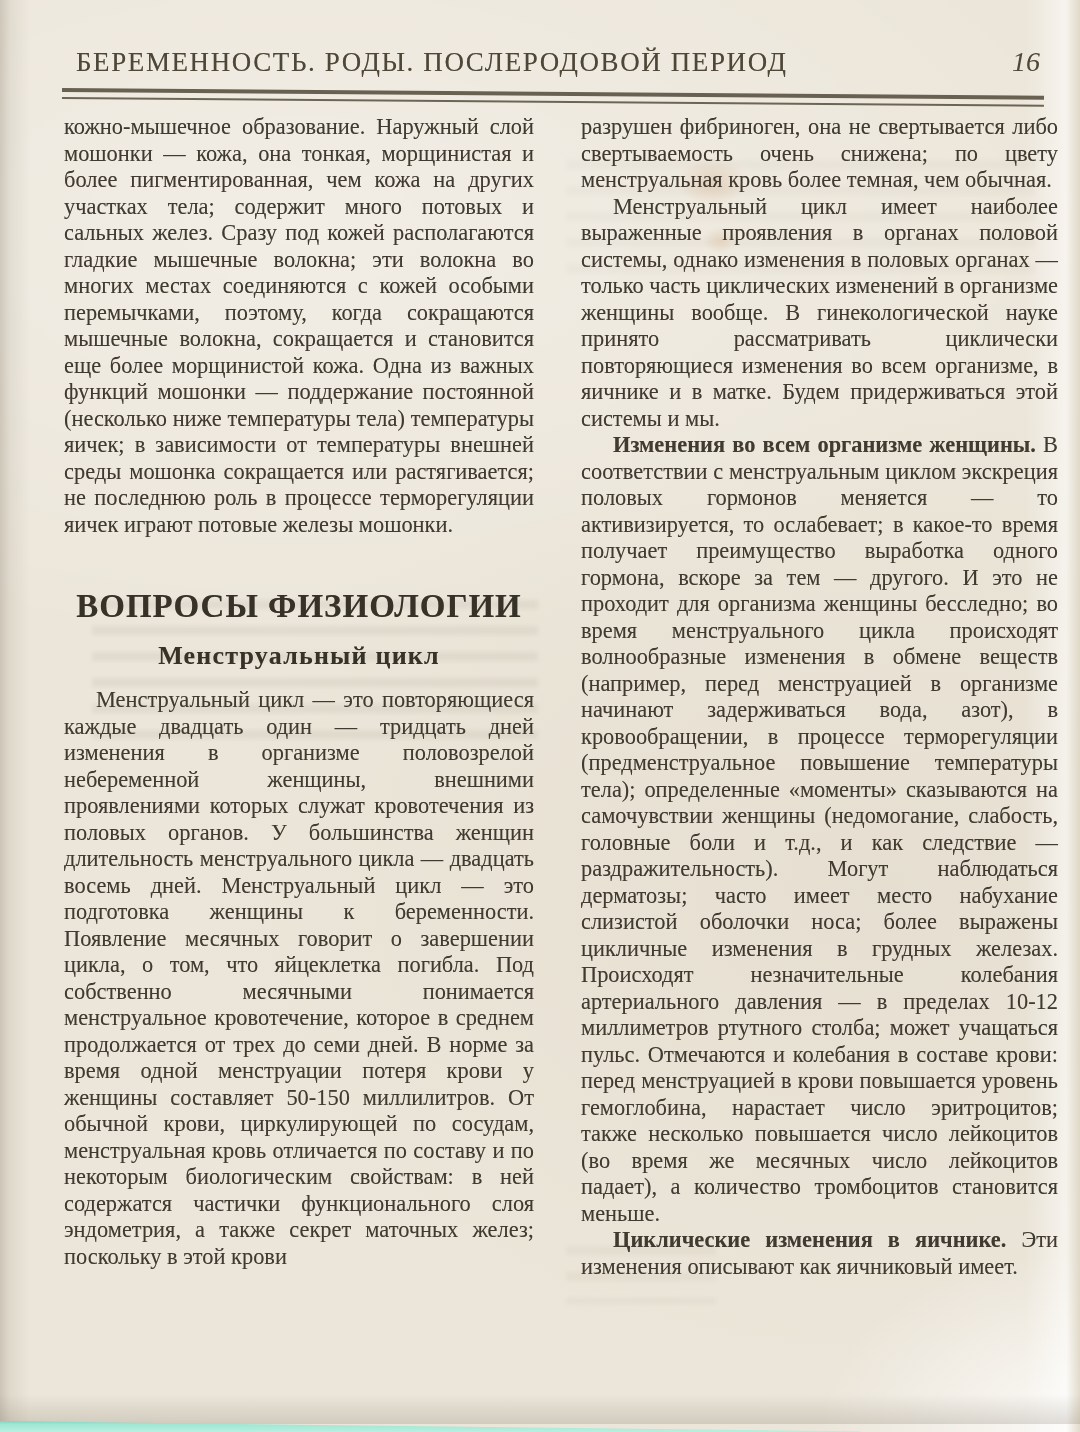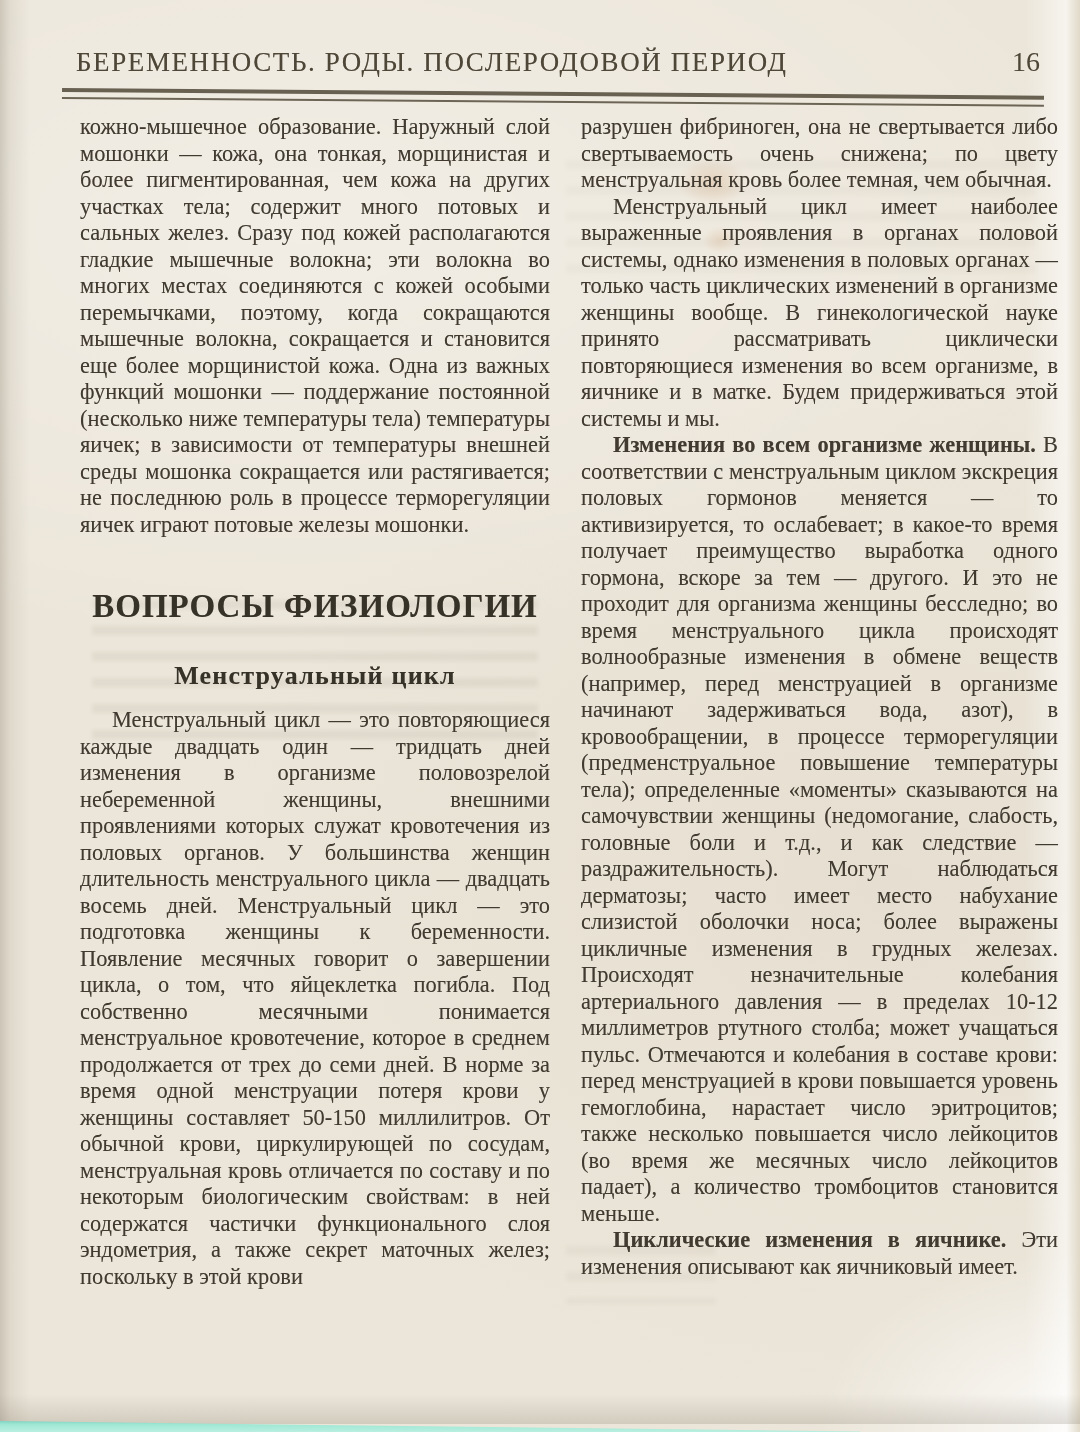--- a/index.html
+++ b/index.html
@@ -26,44 +26,44 @@
   
   .header{
     position:absolute;left:76px;right:40px;top:46px;
     display:flex;justify-content:space-between;align-items:baseline;
   }
   .running-title{
     font-size:27px;letter-spacing:1.6px;color:#4e4738;
     text-shadow:0 0 .6px rgba(78,71,56,.45);
     white-space:nowrap;
   }
-  .page-number{font-size:28px;color:#4e4738;}
+  .page-number{font-size:28px;color:#4e4738;font-style:italic;}
   .rule{
     position:absolute;left:62px;top:88px;width:982px;height:5px;
     border-top:4px solid #564f3e;border-bottom:2px solid #5a5342;
     transform:rotate(0.45deg);transform-origin:left center;
     opacity:.88;
   }
   
   .col{
     position:absolute;top:114px;
     text-align:justify;
     font-size:22.4px;line-height:26.5px;
     color:#403a30;
     text-shadow:0 0 .5px rgba(64,58,48,.35);
     z-index:2;
   }
-  .col-left{left:80px;width:470px;}
+  .col-left{left:64px;width:470px;}
   .col-right{left:581px;width:477px;}
   .col p{margin:0;}
   .col p.indent{text-indent:32px;}
   .h1{
     font-weight:bold;font-size:33px;line-height:37px;
     text-align:center;letter-spacing:1px;
-    margin:50px 0 36px;color:#373228;text-indent:0;
+    margin:50px 0 16px;color:#373228;text-indent:0;
   }
   .h2{
     font-weight:bold;font-size:26px;line-height:30px;
     text-align:center;letter-spacing:1.2px;
     margin:4px 0 16px;color:#373228;text-indent:0;
   }
   .bold{font-weight:bold;}
   
   .ghost{
     position:absolute;z-index:1;pointer-events:none;

